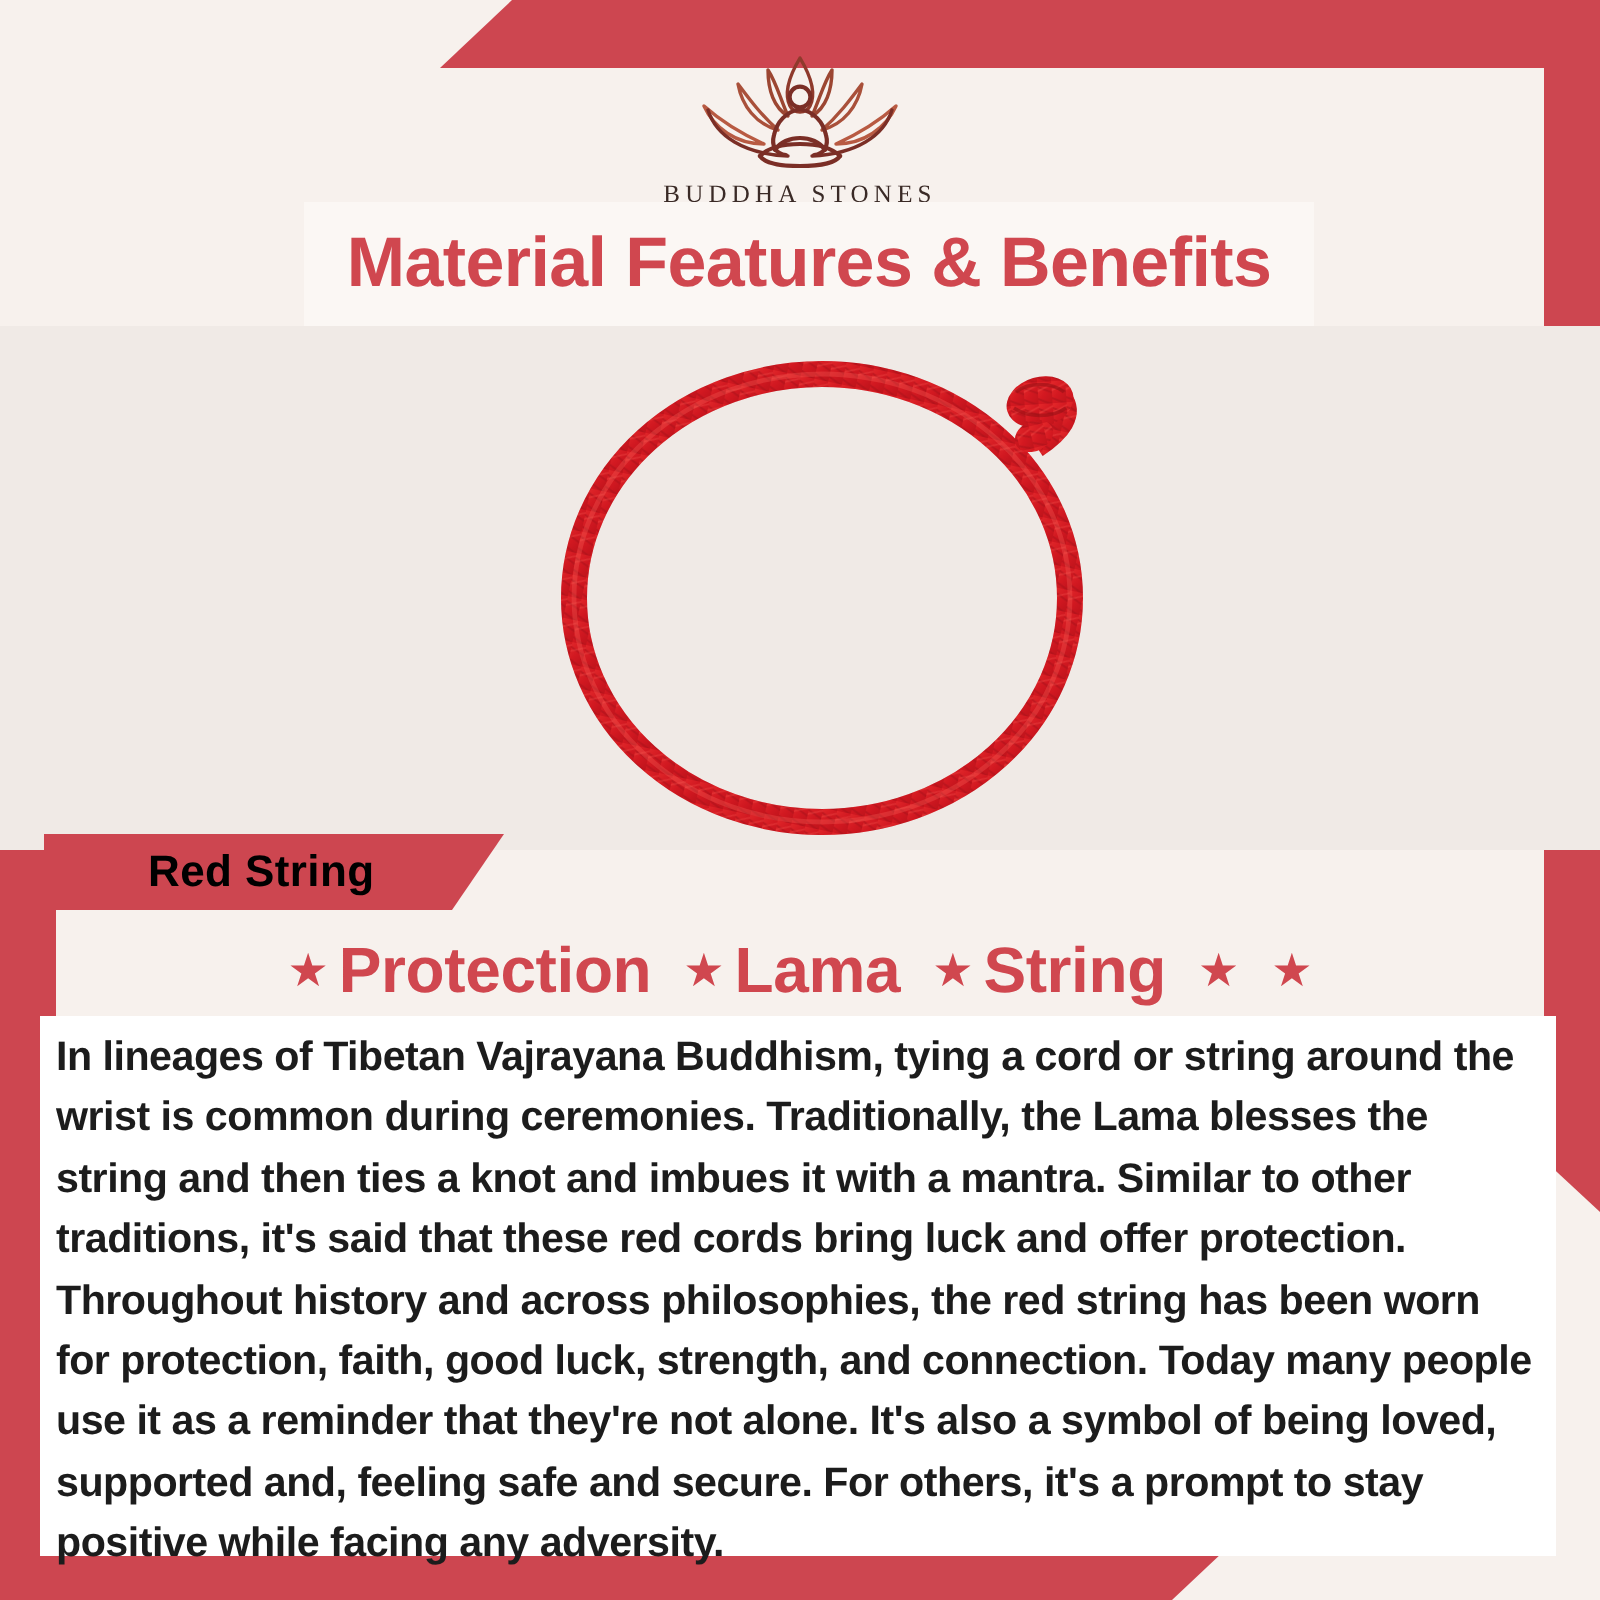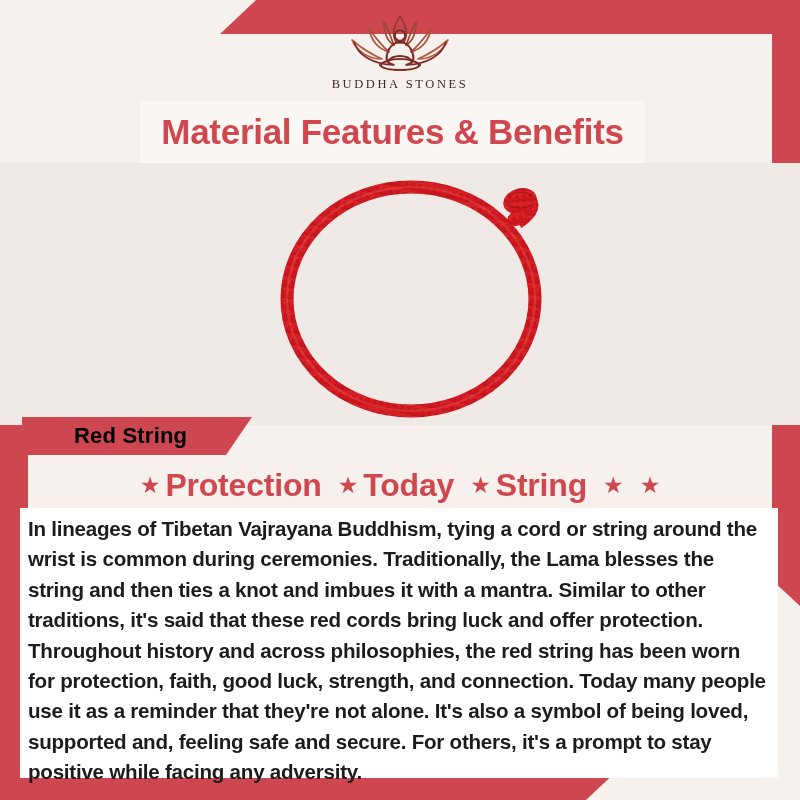--- a/index.html
+++ b/index.html
@@ -27,36 +27,36 @@
     background:#cd4650;
     clip-path:polygon(0 0,100% 22px,100% 100%,0 100%);
   }
   .bar-bottom{
     position:absolute;left:0;bottom:0;width:620px;height:32px;
     background:#cd4650;
     clip-path:polygon(0 0,100% 0,calc(100% - 34px) 100%,0 100%);
   }
 
   
-  .header{position:absolute;top:0;left:0;width:800px;height:163px;}
+  .header{position:absolute;top:13px;left:0;width:800px;height:163px;}
   .logo-wrap{
     position:absolute;top:12px;left:0;width:800px;
     display:flex;flex-direction:column;align-items:center;
   }
   .logo-mark{width:152px;height:62px;display:block;}
   .logo-text{
     margin-top:3px;
     font-family:"Liberation Serif", serif;
     font-size:12.5px;letter-spacing:2.6px;color:#3a2a26;
     font-weight:400;
   }
 
   
   .title-band{
-    position:absolute;top:101px;left:140px;width:505px;height:62px;
+    position:absolute;top:101px;left:152px;width:505px;height:62px;
     background:#fbf7f4;
     display:flex;align-items:center;justify-content:center;
   }
   .title-text{
     font-size:35px;font-weight:bold;color:#d0474f;
     letter-spacing:-0.3px;white-space:nowrap;
     font-family:"Liberation Sans", sans-serif;
   }
 
   
@@ -194,21 +194,21 @@
     <span class="ribbon-text">Red String</span>
   </div>
 
   <div class="features">
     <div class="feature">
       <span class="star">★</span>
       <span class="flabel">Protection</span>
     </div>
     <div class="feature">
       <span class="star">★</span>
-      <span class="flabel">Today</span>
+      <span class="flabel">Lama</span>
     </div>
     <div class="feature">
       <span class="star">★</span>
       <span class="flabel">String</span>
     </div>
     <div class="feature">
       <span class="star">★</span>
     </div>
     <div class="feature">
       <span class="star">★</span>

